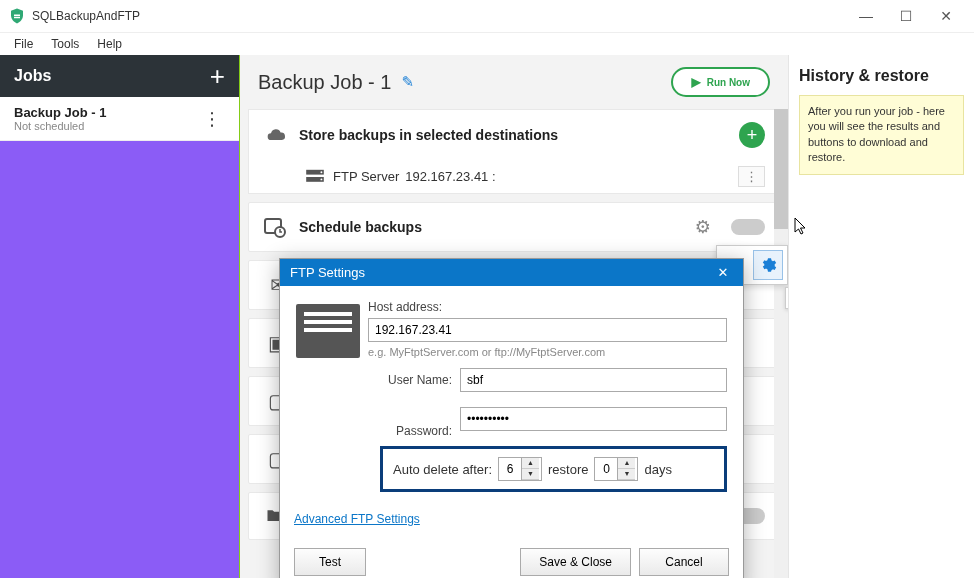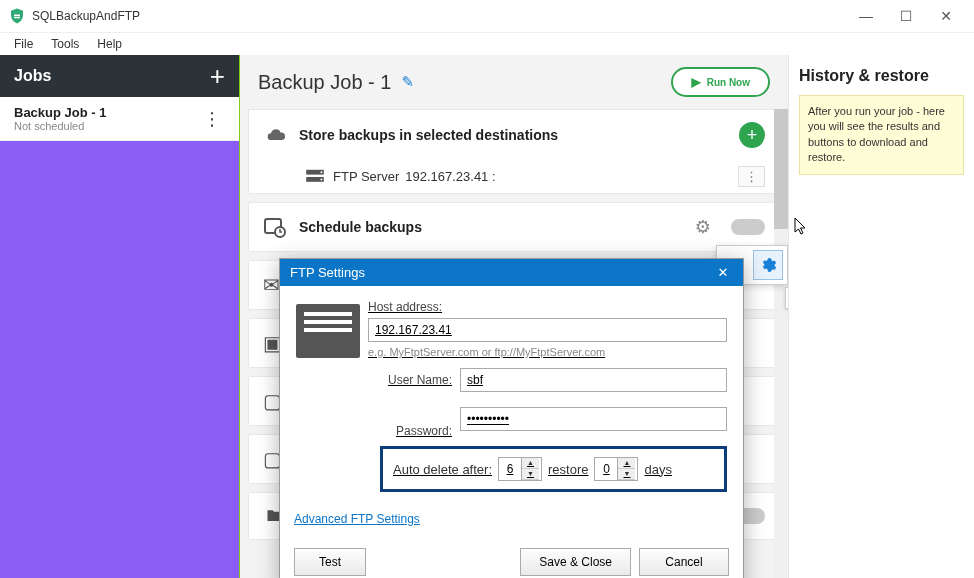--- a/index.html
+++ b/index.html
@@ -30,21 +30,21 @@
 .job-menu { font-size: 18px; color: #333; cursor: pointer; padding: 0 4px; }
 
 
 .content { flex: 1; background: #f3f3f3; padding: 12px 8px; position: relative; overflow: hidden; }
 .content-header { display: flex; align-items: center; margin-bottom: 12px; padding: 0 10px; }
 .content-title { font-size: 20px; font-weight: 400; color: #333; }
 .pencil { margin-left: 10px; color: #1a7fd6; font-size: 15px; cursor: pointer; }
 .run-btn { margin-left: auto; border: 2px solid #2ea44f; color: #2ea44f; background: #fff; border-radius: 20px; padding: 6px 18px; font-size: 10px; font-weight: 600; display: flex; align-items: center; gap: 6px; cursor: pointer; }
 .run-btn::before { content: "▶"; font-size: 12px; }
 
-.card { background: #fff; border-radius: 2px; margin-bottom: 8px; padding: 12px 14px; display: flex; align-items: center; gap: 12px; border: 1px solid #e8e8e8; position: relative; }
+.card { background: #fff; border-radius: 2px; margin-bottom: 8px; padding: 12px 14px; display: flex; align-items: center; gap: 12px; border: 1px solid #e8e8e8; position: relative; text-align: right; }
 .card .sec-icon { width: 24px; color: #555; font-size: 20px; }
 .card .sec-title { font-size: 14px; font-weight: 600; color: #222; }
 .card .gear { margin-left: auto; color: #888; font-size: 18px; cursor: pointer; }
 .card .toggle { width: 34px; height: 16px; background: #ccc; border-radius: 8px; position: relative; margin-left: 8px; }
 .card .add-btn { margin-left: auto; width: 26px; height: 26px; border-radius: 50%; background: #2ea44f; color: #fff; display: flex; align-items: center; justify-content: center; font-size: 18px; cursor: pointer; }
 .sub-row { padding: 6px 14px 6px 56px; display: flex; align-items: center; background: #fff; font-size: 13px; color: #333; }
 .sub-row .sub-dots { margin-left: auto; color: #777; border: 1px solid #ddd; padding: 2px 6px; cursor: pointer; background: #fafafa; }
 
 
 .right-panel { width: 186px; background: #fff; border-left: 1px solid #e5e5e5; padding: 12px 10px; }
@@ -54,21 +54,21 @@
 
 .popover { position: absolute; right: 0px; top: 190px; background: #fff; border: 1px solid #ccc; display: flex; gap: 2px; padding: 4px; box-shadow: 0 2px 6px rgba(0,0,0,0.15); z-index: 5; }
 .popover .pop-btn { width: 30px; height: 30px; display: flex; align-items: center; justify-content: center; cursor: pointer; border: 1px solid transparent; }
 .popover .pop-btn.active { border: 1px solid #99c2e8; background: #e8f2fc; }
 .tooltip { position: absolute; right: -178px; top: 232px; background: #fff; border: 1px solid #ccc; padding: 4px 8px; font-size: 11px; color: #333; z-index: 6; box-shadow: 0 1px 4px rgba(0,0,0,0.15); white-space: nowrap; }
 
 
 .dialog { position: absolute; left: 279px; top: 258px; width: 465px; background: #fff; border: 1px solid #999; box-shadow: 0 4px 20px rgba(0,0,0,0.3); z-index: 20; }
 .dlg-title { background: #0b76c8; color: #fff; padding: 6px 10px; font-size: 13px; display: flex; align-items: center; }
 .dlg-title .close { margin-left: auto; cursor: pointer; width: 20px; text-align: center; }
-.dlg-body { padding: 14px 16px 10px 16px; display: flex; gap: 14px; text-decoration: underline; }
+.dlg-body { padding: 14px 16px 10px 16px; display: flex; gap: 14px; }
 .dlg-ftp-icon { width: 64px; height: 54px; background: #555; border-radius: 2px; position: relative; flex-shrink: 0; margin-top: 4px; }
 .dlg-ftp-icon::before { content: ""; position: absolute; top: 8px; left: 8px; right: 8px; height: 4px; background: #fff; box-shadow: 0 8px 0 #fff, 0 16px 0 #fff; }
 .dlg-form { flex: 1; font-size: 12px; color: #333; }
 .form-row { display: flex; align-items: center; margin-bottom: 8px; gap: 8px; }
 .form-row label { width: 90px; text-align: right; color: #444; font-size: 12px; }
 .form-row input[type=text], .form-row input[type=password] { flex: 1; border: 1px solid #aaa; padding: 4px 6px; font-size: 12px; height: 24px; }
 .hint { font-size: 11px; color: #888; margin: -4px 0 10px 98px; }
 .auto-del { border: 3px solid #0a3d7a; padding: 8px 10px; display: flex; align-items: center; gap: 6px; font-size: 13px; }
 .spinner { width: 44px; height: 24px; border: 1px solid #aaa; display: flex; align-items: center; }
 .spinner input { width: 22px; border: none; text-align: center; font-size: 12px; height: 100%; }

